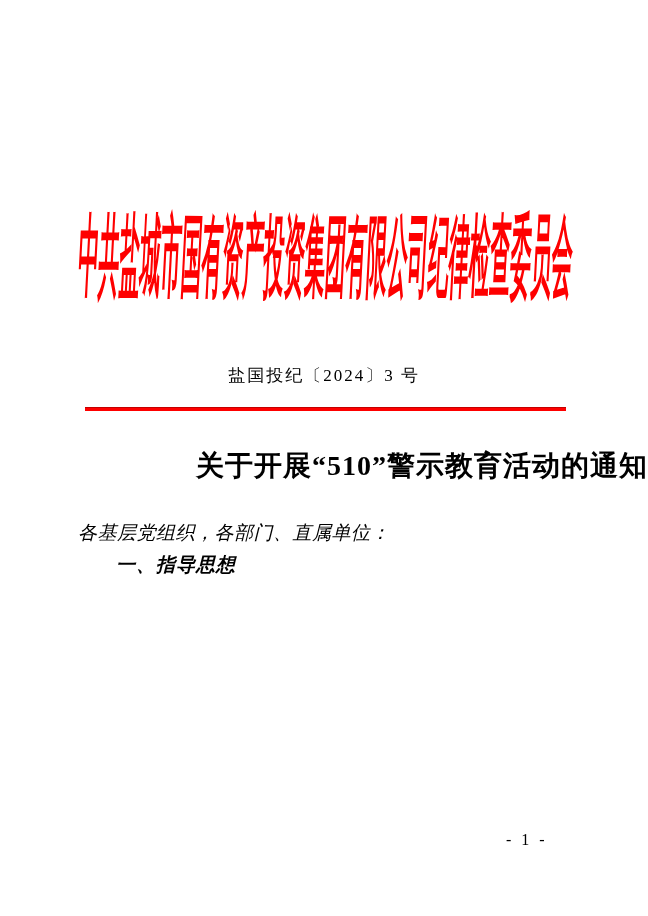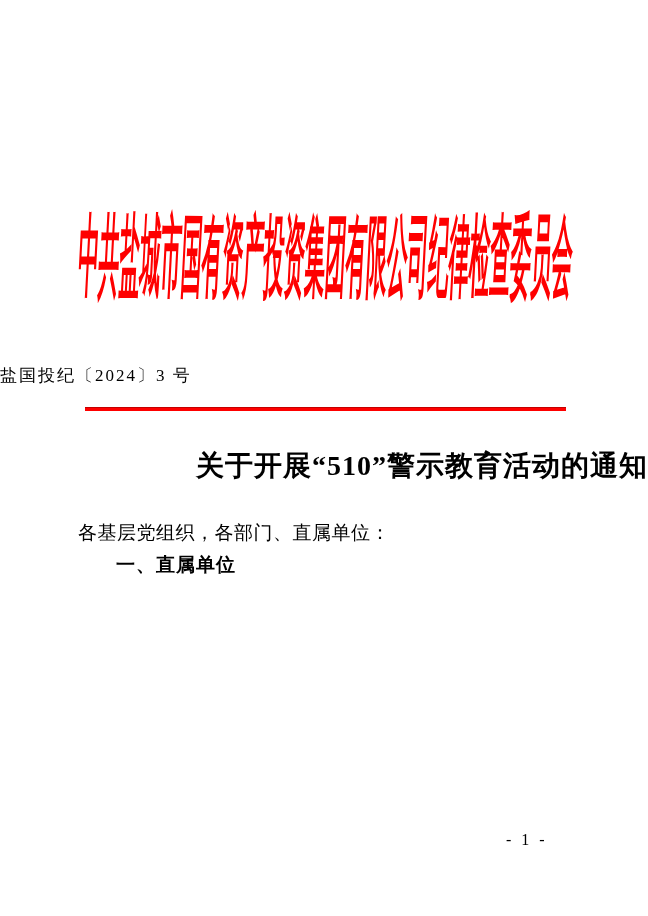--- a/index.html
+++ b/index.html
@@ -23,21 +23,21 @@
   .org-header-svg text {
     font-family: "Liberation Serif", "DejaVu Serif", serif;
     font-weight: bold;
     fill: var(--accent);
   }
   .doc-number {
     position: absolute;
     top: 364px;
     left: 0;
     width: 100%;
-    text-align: left;
+    text-align: center;
     font-size: 17px;
     letter-spacing: 2px;
   }
   .red-divider {
     position: absolute;
     left: 85px;
     top: 407px;
     width: 481px;
     height: 4px;
     background: var(--accent);
@@ -58,21 +58,21 @@
     position: absolute;
     left: 78px;
     top: 517px;
     width: 492px;
     font-size: 19px;
     line-height: 31.5px;
     text-align: justify;
     text-justify: inter-ideograph;
     letter-spacing: 0.5px;
   }
-  .body-text p { margin: 0; }
+  .body-text p { margin: 0; font-style: italic; }
   .indent { text-indent: 2em; }
   .section-heading {
     font-weight: bold;
     font-family: "Liberation Sans", "DejaVu Sans", sans-serif;
     text-indent: 2em;
     letter-spacing: 1px;
   }
   .page-number {
     position: absolute;
     top: 831px;
@@ -92,18 +92,18 @@
   </svg>
 
   <div class="doc-number">盐国投纪〔2024〕3 号</div>
 
   <div class="red-divider"></div>
 
   <h1 class="notice-title">关于开展“510”警示教育活动的通知</h1>
 
   <div class="body-text">
     <p class="salutation">各基层党组织，各部门、直属单位：</p>
-    <p class="section-heading">一、直属单位</p>
+    <p class="section-heading">一、指导思想</p>
   </div>
 
   <div class="page-number">- 1 -</div>
 
 </div>
 
 </body></html>

